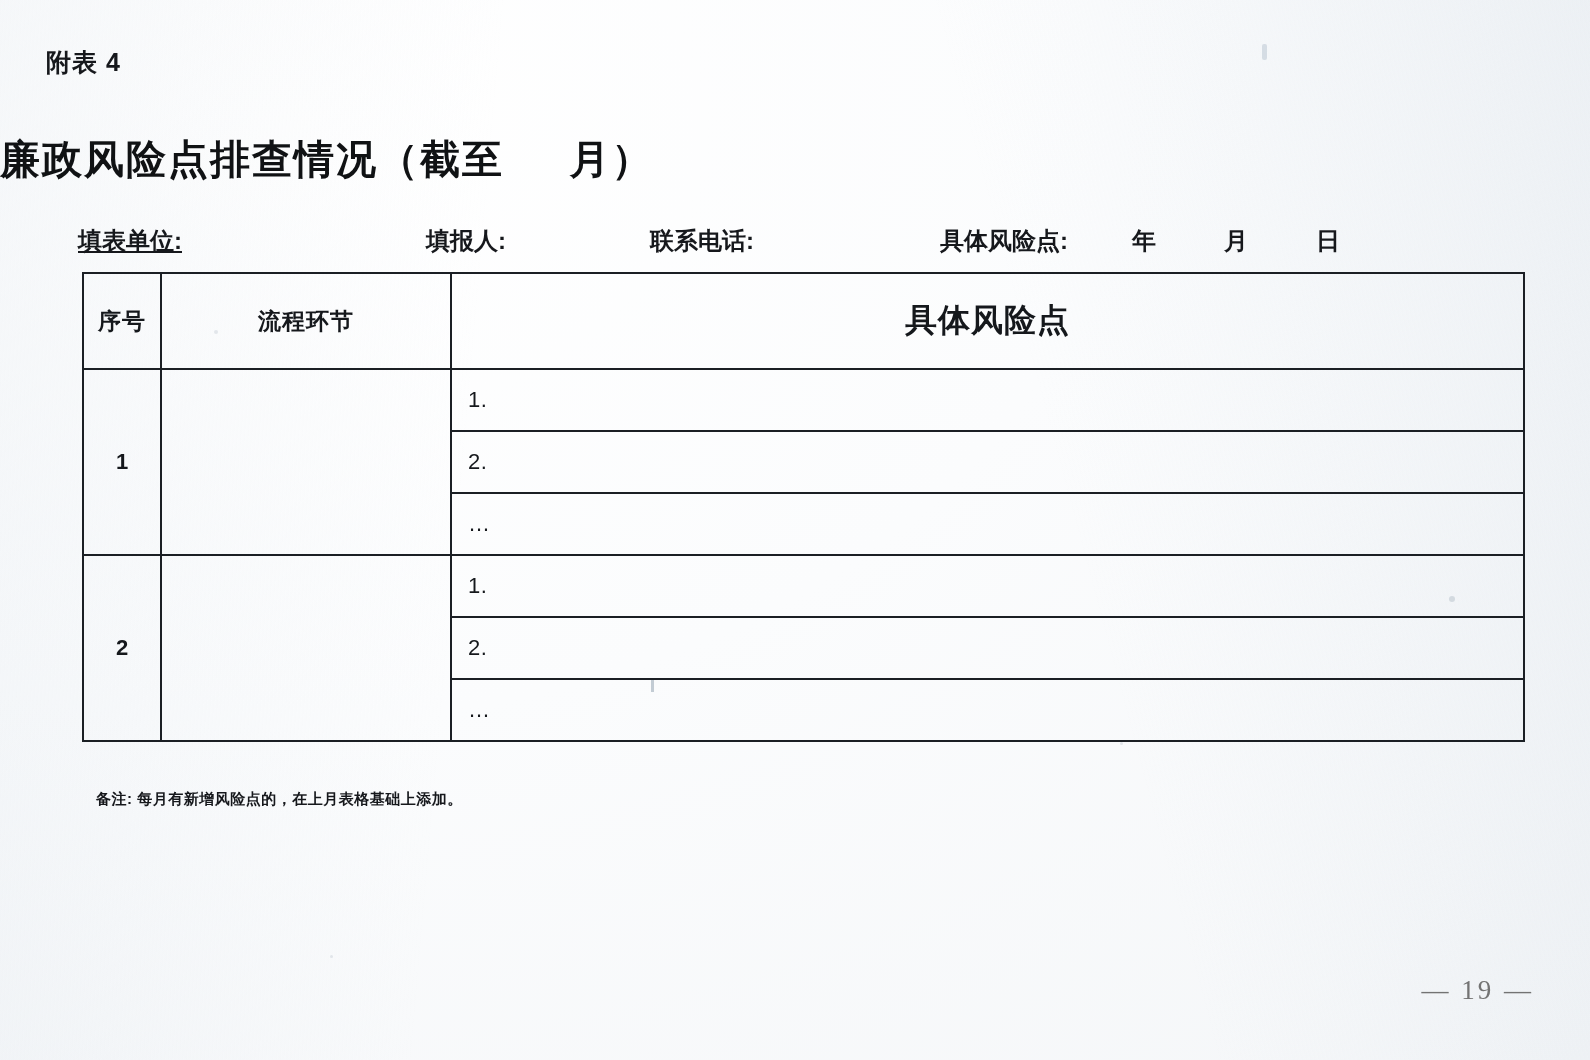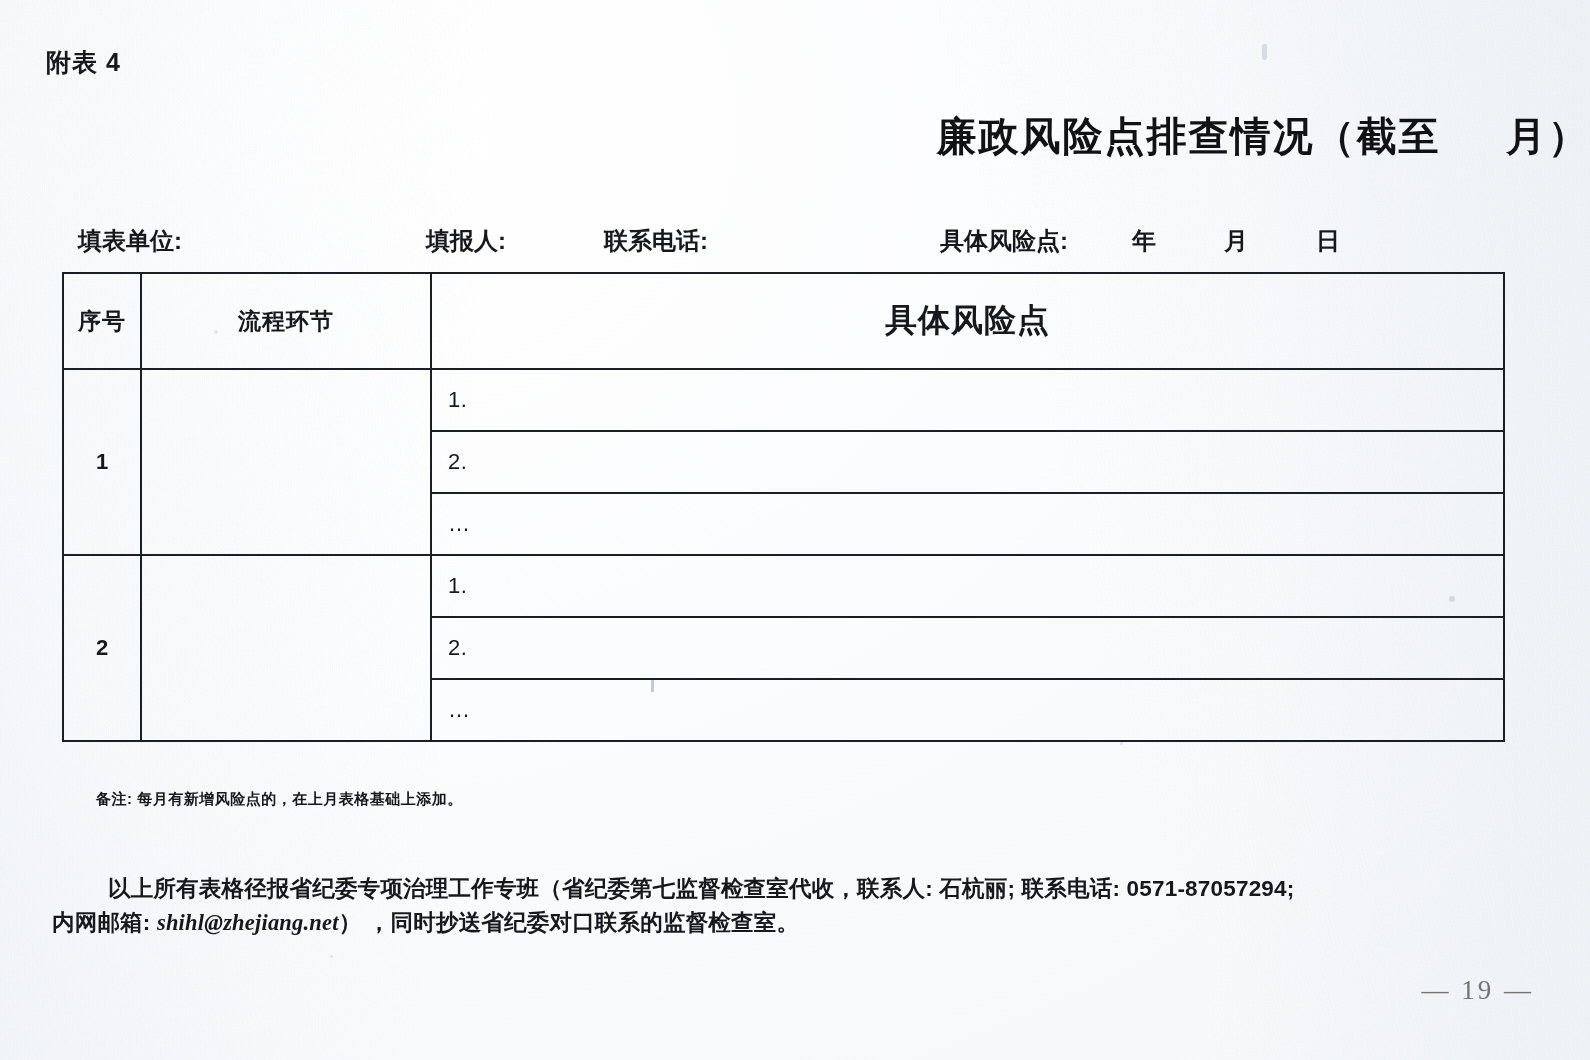--- a/index.html
+++ b/index.html
@@ -52,22 +52,22 @@
     font-weight: bold;
     font-size: 25px;
     letter-spacing: 1px;
     color: #16181c;
   }
 
   .doc-title {
     position: absolute;
     left: 0;
     right: 0;
-    top: 109px;
-    text-align: right;
+    top: 132px;
+    text-align: left;
     font-family: "Liberation Sans", sans-serif;
     font-weight: bold;
     font-size: 40px;
     letter-spacing: 2px;
     color: #101214;
     white-space: pre;
   }
 
   
   .meta-row {
@@ -79,39 +79,40 @@
     font-family: "Liberation Sans", sans-serif;
     font-weight: bold;
     font-size: 24px;
     color: #16181c;
     white-space: nowrap;
   }
   .meta-row span.m {
     position: absolute;
     top: 0;
   }
-  .m-unit   { left: 0px; }
+  .m-unit   { left: 0px; text-decoration: underline; }
   .m-person { left: 348px; }
-  .m-phone  { left: 526px; }
+  .m-phone  { left: 572px; }
   .m-time   { left: 862px; }
   .m-y      { left: 1054px; }
   .m-mo     { left: 1146px; }
   .m-d      { left: 1238px; }
 
   
   .tbl-wrap {
     position: absolute;
     left: 62px;
     top: 272px;
     width: 1443px;
   }
   table.form {
     border-collapse: collapse;
     width: 100%;
     table-layout: fixed;
+    margin-left: 20px;
   }
   table.form td {
     border: 2px solid #1b1f24;
     font-family: "Liberation Sans", sans-serif;
     color: #15181c;
     background: transparent;
   }
   .col-no    { width: 78px; }
   .col-stage { width: 290px; }
 
@@ -262,21 +263,15 @@
         </tr>
         <tr>
           <td class="cell-item dots">…</td>
         </tr>
       </tbody>
     </table>
   </div>
 
   <div class="note-remark">备注: 每月有新增风险点的，在上月表格基础上添加。</div>
 
-  <div class="note-block">
-    <span class="indent">以上所有表格径报省纪委专项治理工作专班（省纪委第七监督检查室代收，联系人: 石杭丽; 联系电话: 0571-87057294;</span>
-    <span>
-      <span>内网邮箱: </span><span class="mono-mail">shihl@zhejiang.net</span><span>）  ，同时抄送省纪委对口联系的监督检查室。</span>
-    </span>
-  </div>
 
   <div class="page-num">— 19 —</div>
 </div>
 
 </body></html>

